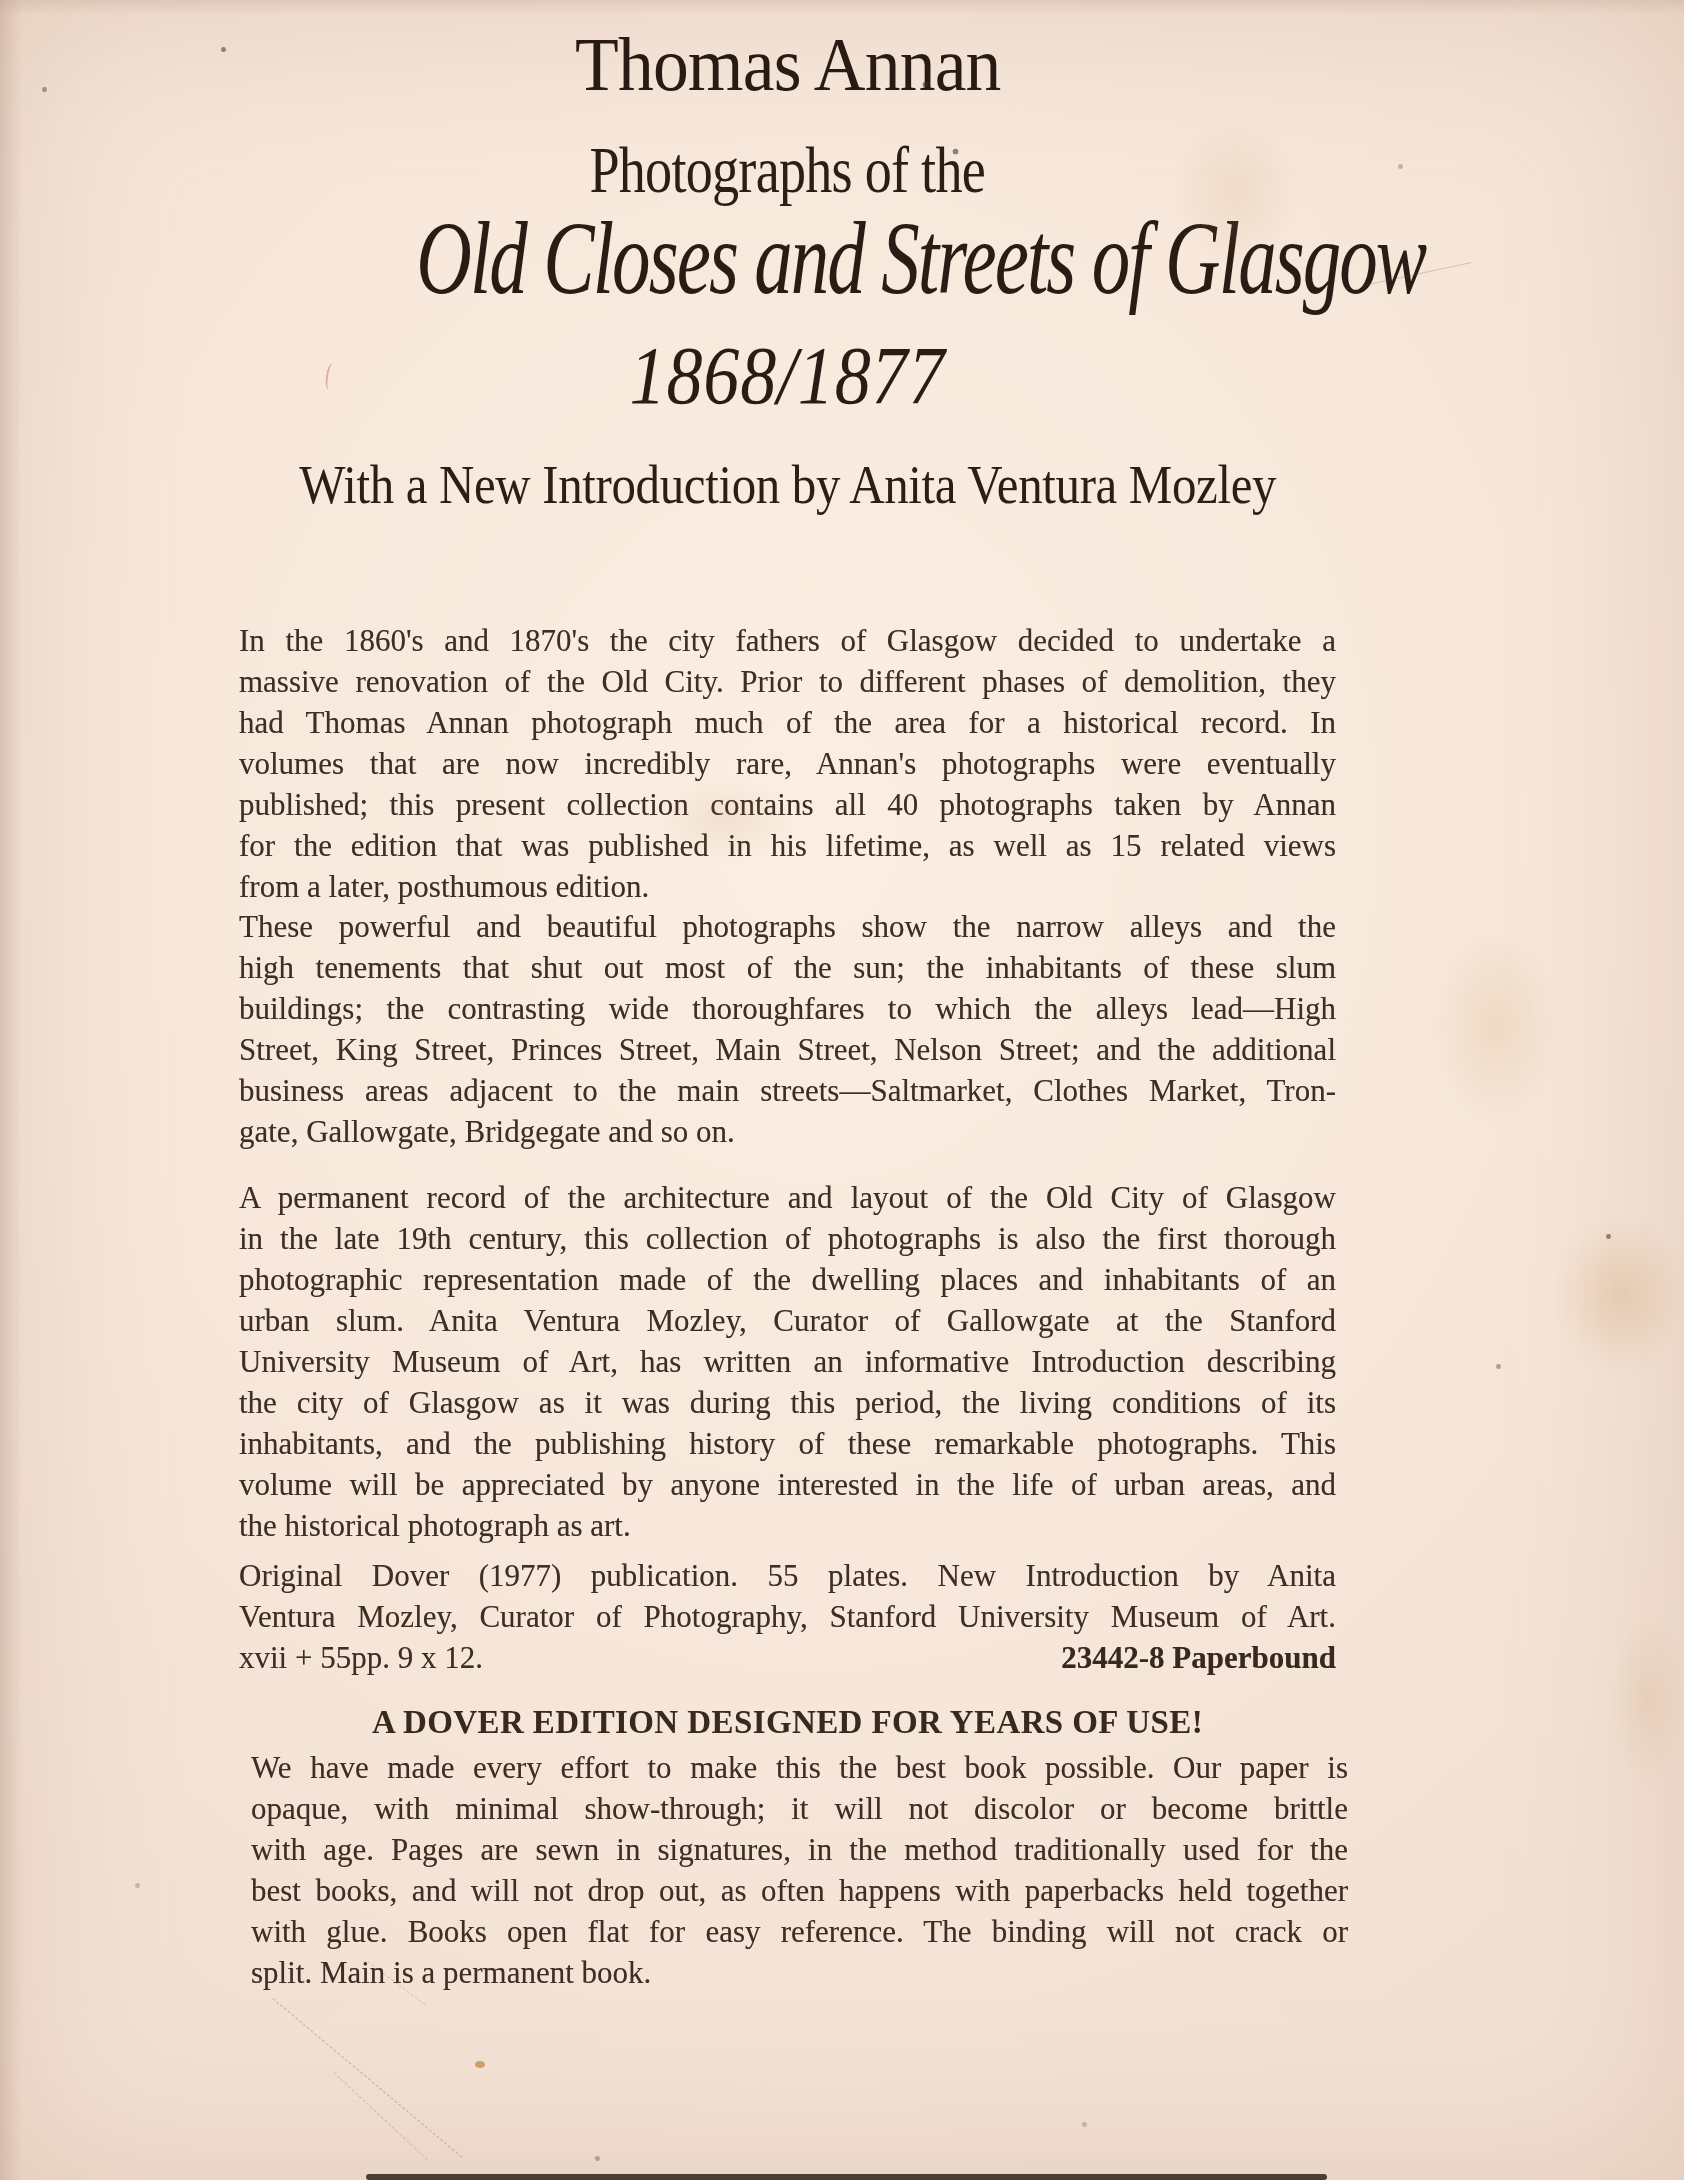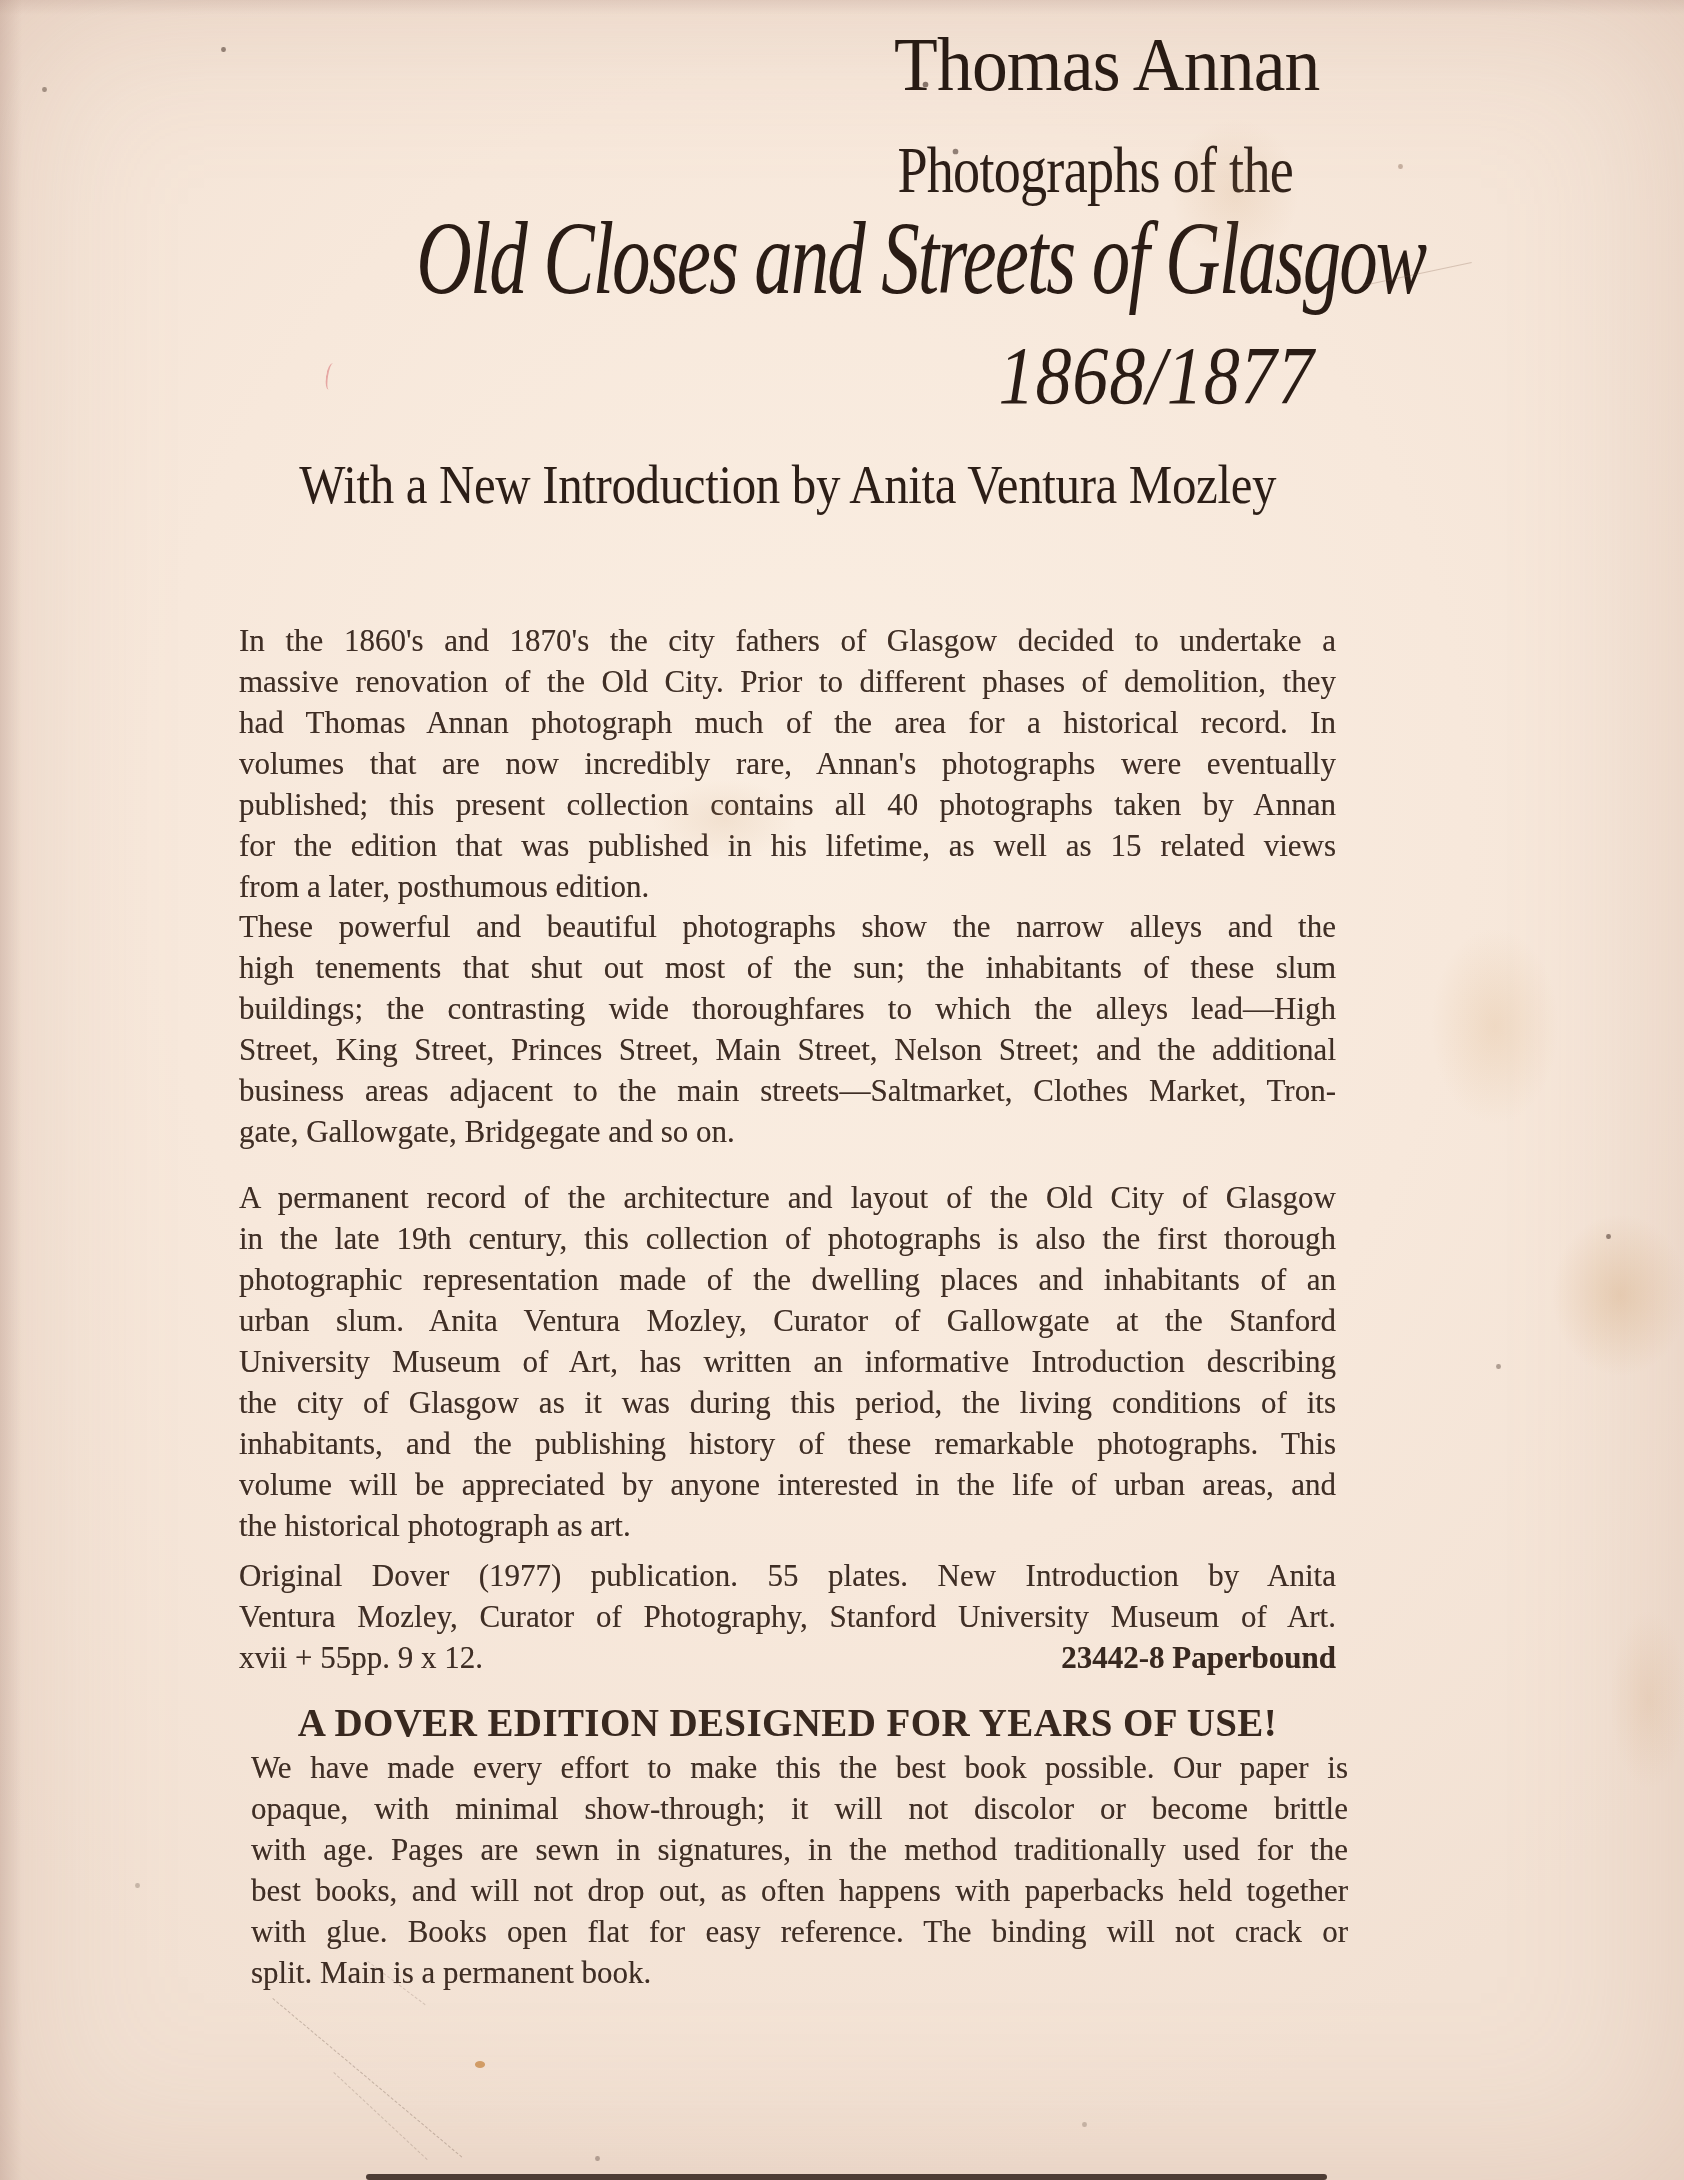--- a/index.html
+++ b/index.html
@@ -18,21 +18,21 @@
   .edge-left {
     position: absolute; left: 0; top: 0; bottom: 0; width: 22px;
     background: linear-gradient(90deg, rgba(150,110,100,0.22), rgba(150,110,100,0) 100%);
   }
   .edge-top {
     position: absolute; left: 0; top: 0; right: 0; height: 15.3px;
     background: linear-gradient(180deg, rgba(150,110,100,0.15), rgba(150,110,100,0) 100%);
   }
 
   
-  .cline { position: absolute; left: 239px; width: 1097px; text-align: right; line-height: 1; white-space: nowrap; }
+  .cline { position: absolute; left: 239px; width: 1097px; text-align: center; line-height: 1; white-space: nowrap; }
   .cline .t { display: inline-block; }
   .author-title   { top: 25.6px;  font-size: 77px;  color: #281b14; }
   .author-title .t   { transform: scaleX(0.93); letter-spacing: -0.9px; }
   .series-subtitle{ top: 137px; font-size: 66px;  color: #2c1e17; }
   .series-subtitle .t{ transform: scaleX(0.82); letter-spacing: -0.9px; }
   .main-title     { top: 206px; font-size: 104px; color: #2a1c15; font-style: italic; }
   .main-title .t     { transform: scaleX(0.74); letter-spacing: -2.6px; }
   .years-title    { top: 335px; font-size: 82px;  color: #2a1c15; font-style: italic; text-decoration: underline; }
   .years-title .t    { transform: scaleX(0.88); letter-spacing: 0.9px; }
   .intro-credit   { top: 457px; font-size: 55px;  color: #2c1e17; }
@@ -48,21 +48,21 @@
   .lines-endleft .line:last-child { text-align-last: left; }
   .p-renovation  { top: 600px; margin-top: 20px; }
   .p-photographs { top: 906px; }
   .p-record      { top: 1177px; }
   .p-publication { top: 1555px; }
   .spec-row { display: flex; justify-content: space-between; }
   .spec-row .catalog { font-weight: bold; color: #38281f; }
 
   .dover-heading {
     position: absolute; left: 239px; width: 1097px; top: 1704px;
-    font-size: 39px; line-height: 37px; font-weight: bold; color: #38281f;
+    font-size: 33px; line-height: 37px; font-weight: bold; color: #38281f;
     text-align: center; letter-spacing: 0.4px;
   }
   .p-dover { top: 1747px; margin-left: 12px; }
 
   
   .stain { position: absolute; border-radius: 50%; pointer-events: none; }
   .stain-right-mid   { left: 1431px; top: 928px; width: 128px; height: 196px;
     background: radial-gradient(closest-side, rgba(208,158,102,0.20), rgba(208,158,102,0)); }
   .stain-right-low   { left: 1552px; top: 1214px; width: 136px; height: 162px;
     background: radial-gradient(closest-side, rgba(200,148,92,0.28), rgba(200,148,92,0)); }

